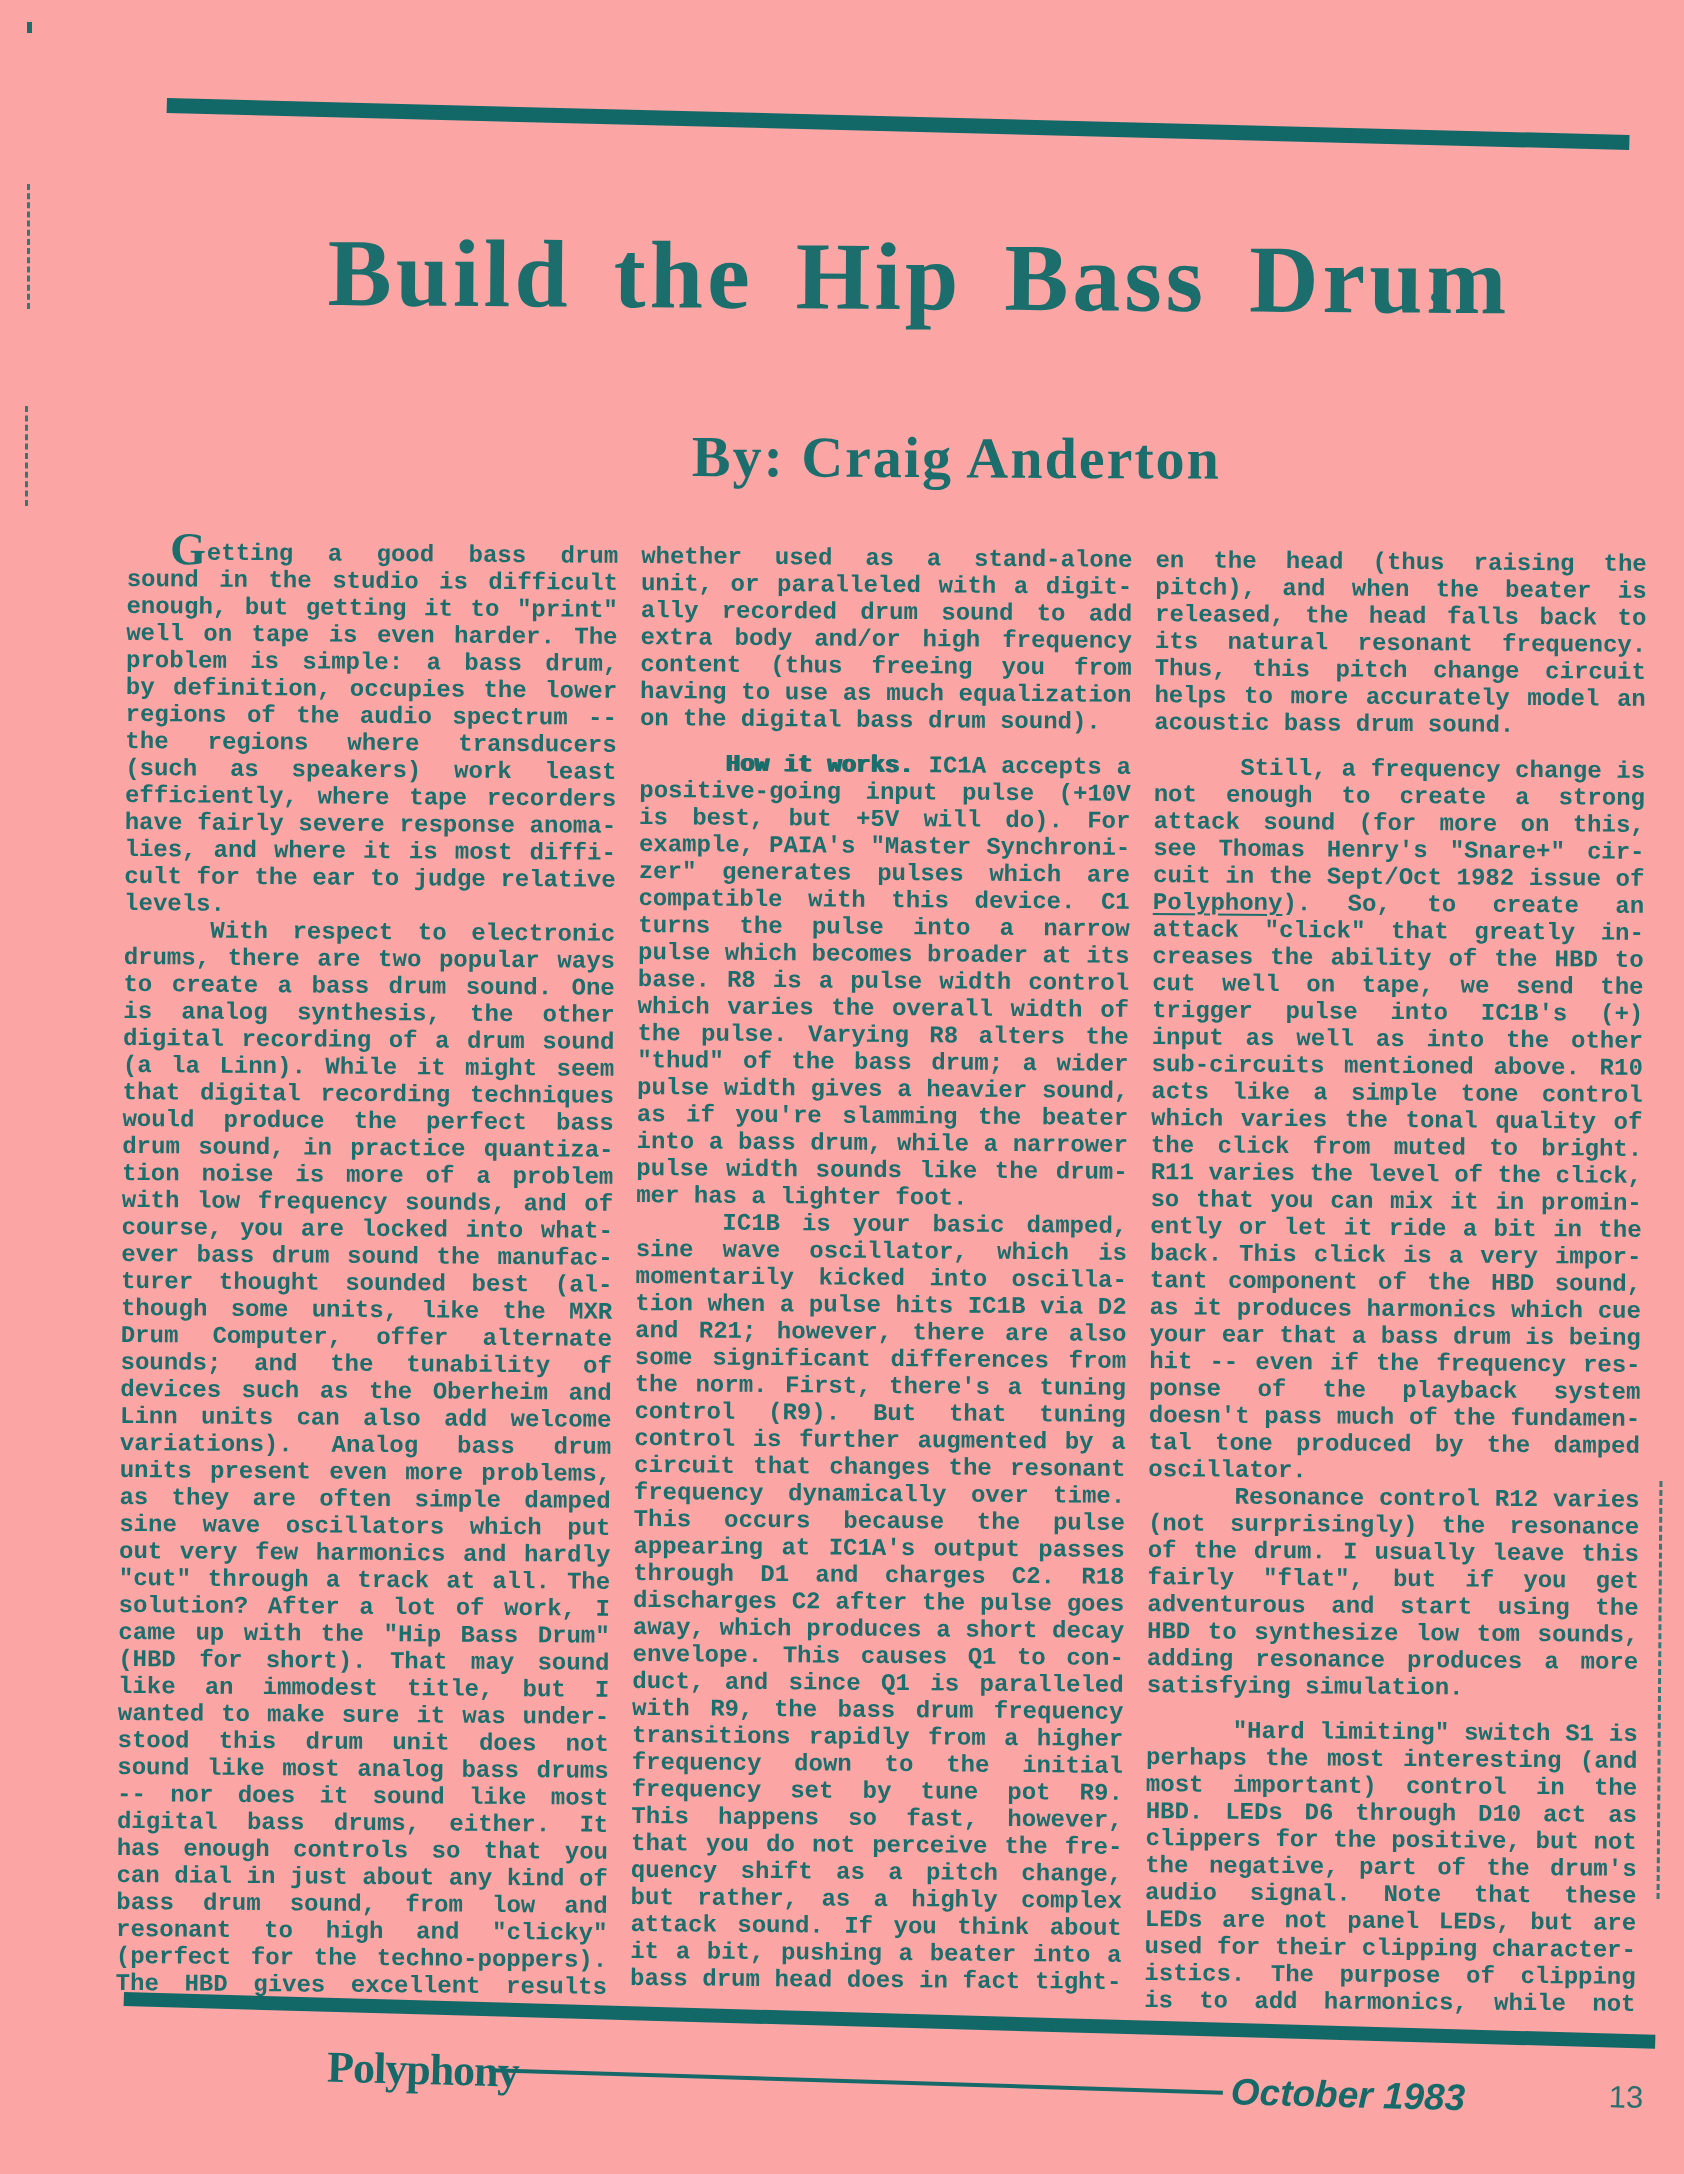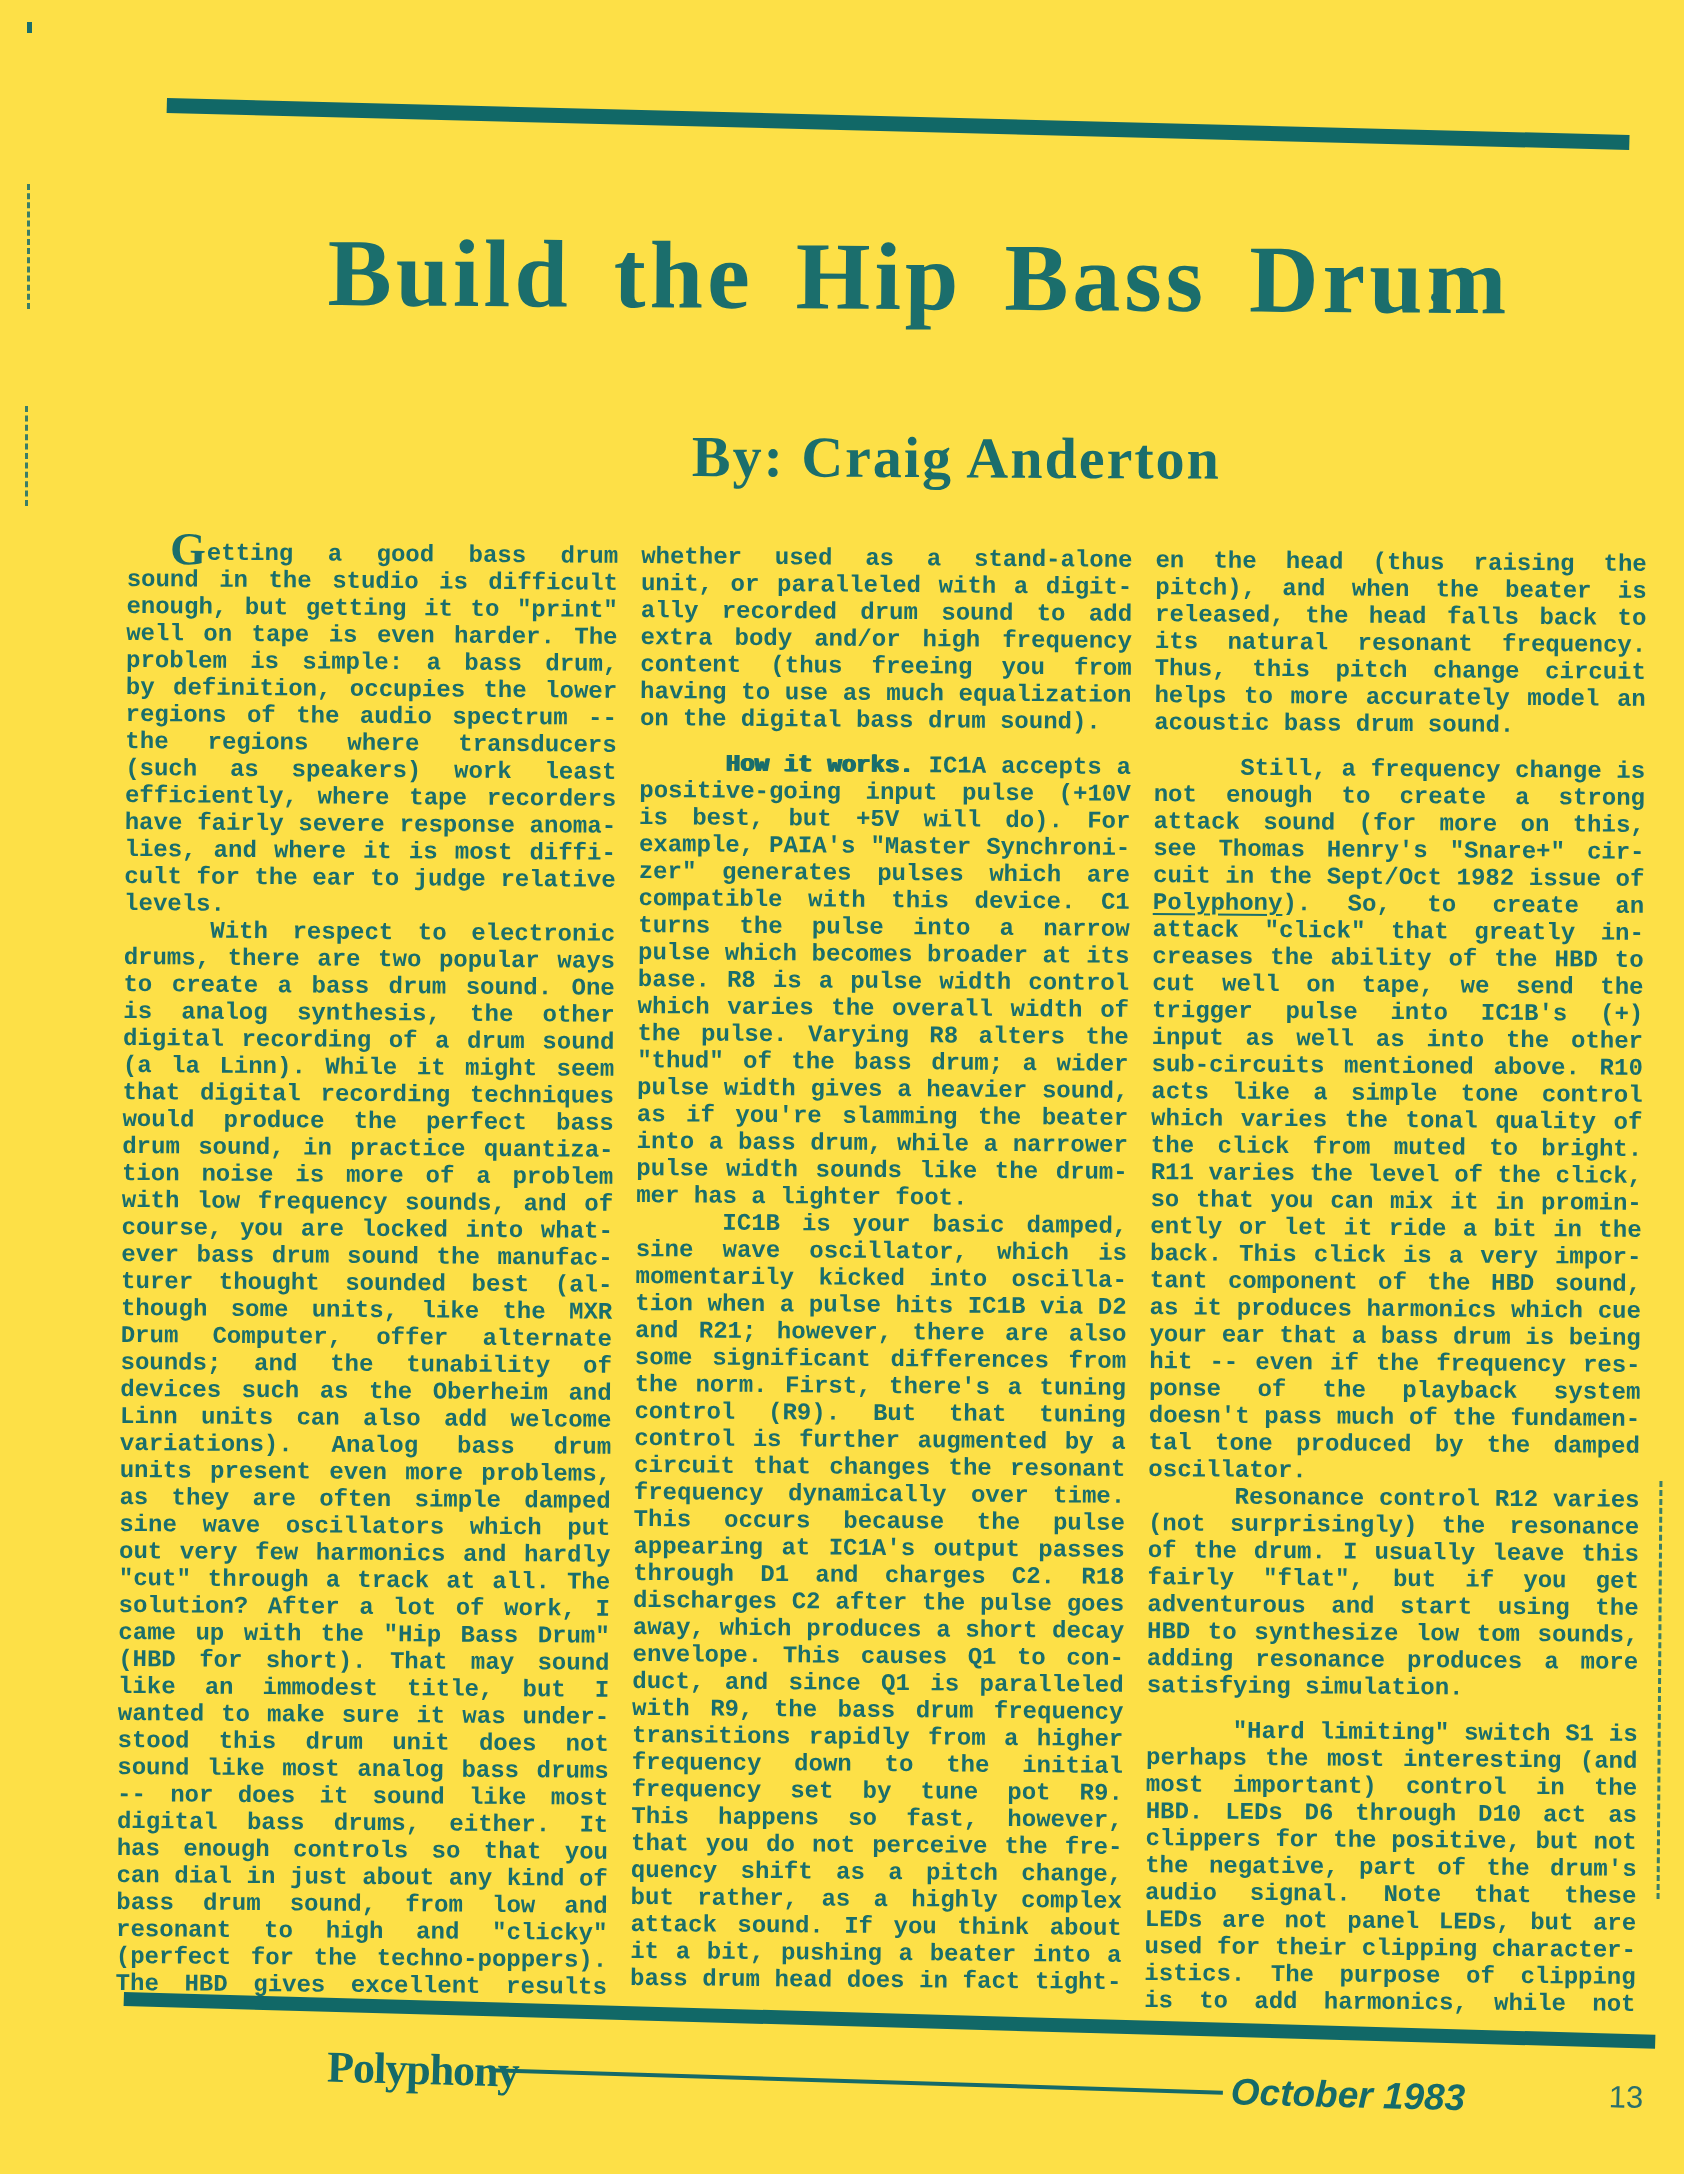--- a/index.html
+++ b/index.html
@@ -1,18 +1,18 @@
 <!DOCTYPE html>
 <html><head>
 <meta charset="utf-8">
 <style>
   html,body { margin:0; padding:0; }
   .page {
     position:relative; width:1685px; height:2174px;
-    background:#fde047; overflow:hidden;
+    background:#fca5a5; overflow:hidden;
     font-family:"Liberation Mono", monospace;
   }
   .ink { color:#186d6b; }
   
   .bar { position:absolute; background:#116867; transform-origin:left top; }
   .bar-top    { left:167px; top:98px;  width:1463px; height:15px; transform:rotate(1.45deg); }
   .bar-bottom { left:124px; top:1992px; width:1532px; height:14px; transform:rotate(1.6deg); }
   
   .title {
     position:absolute; left:328px; top:217px; width:1114px;

